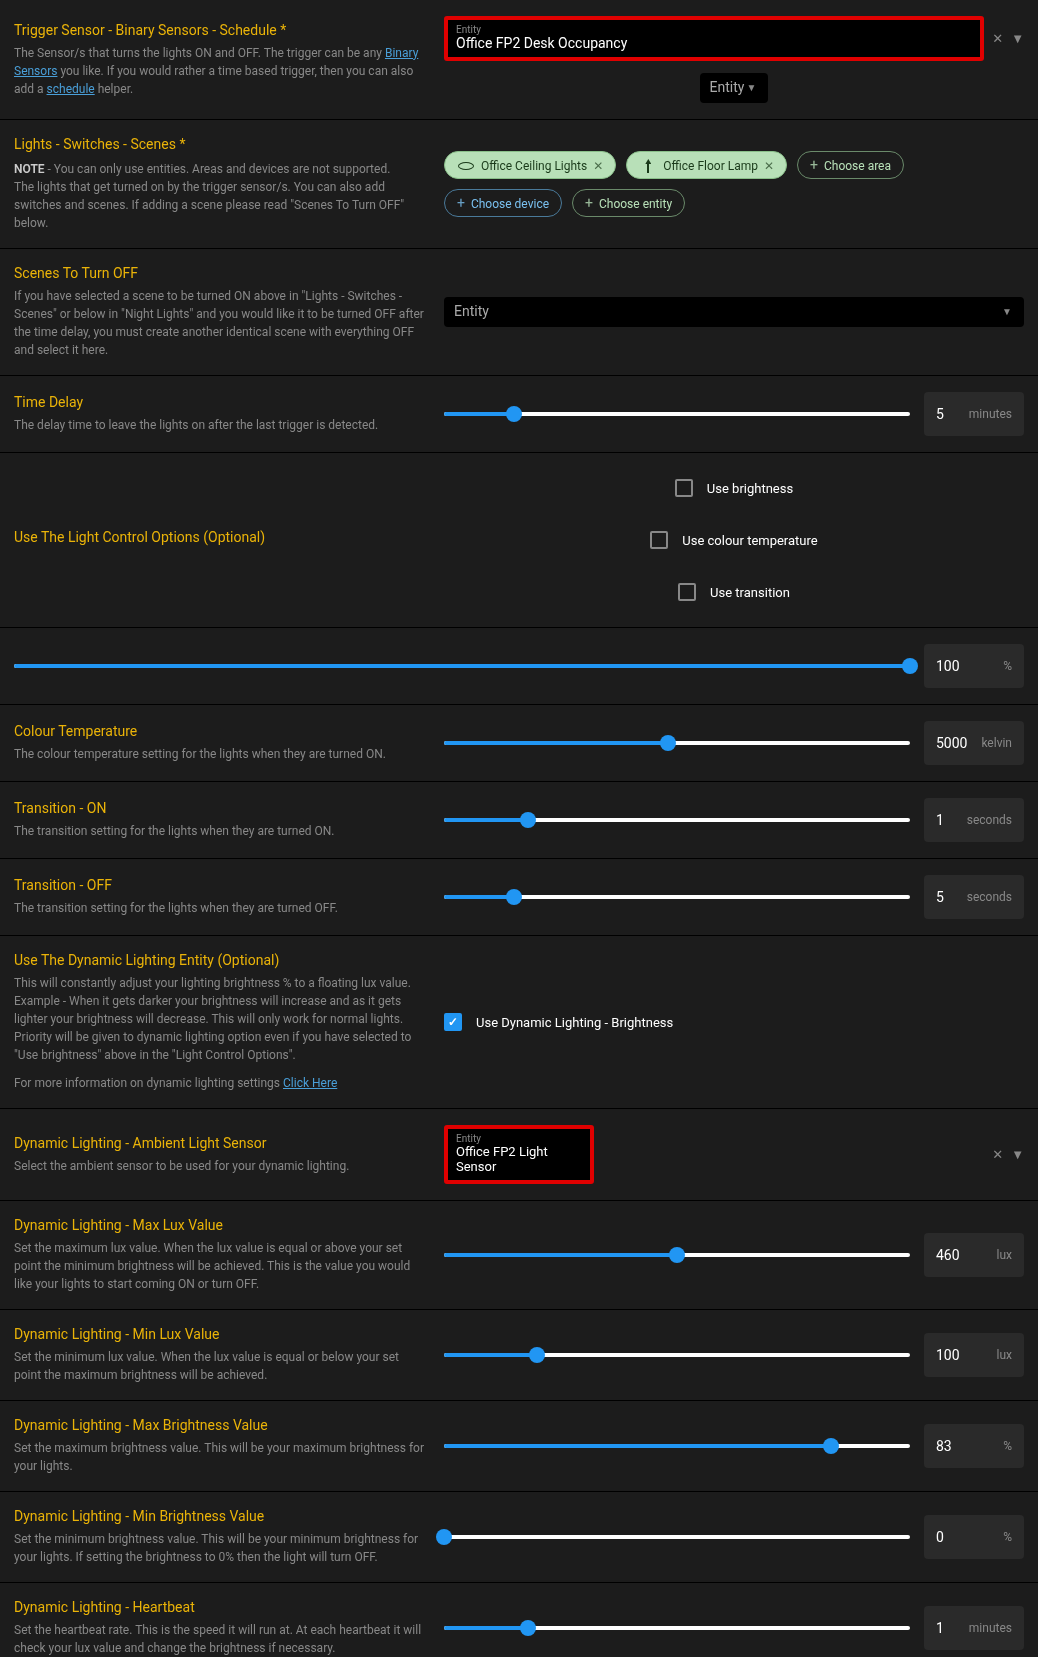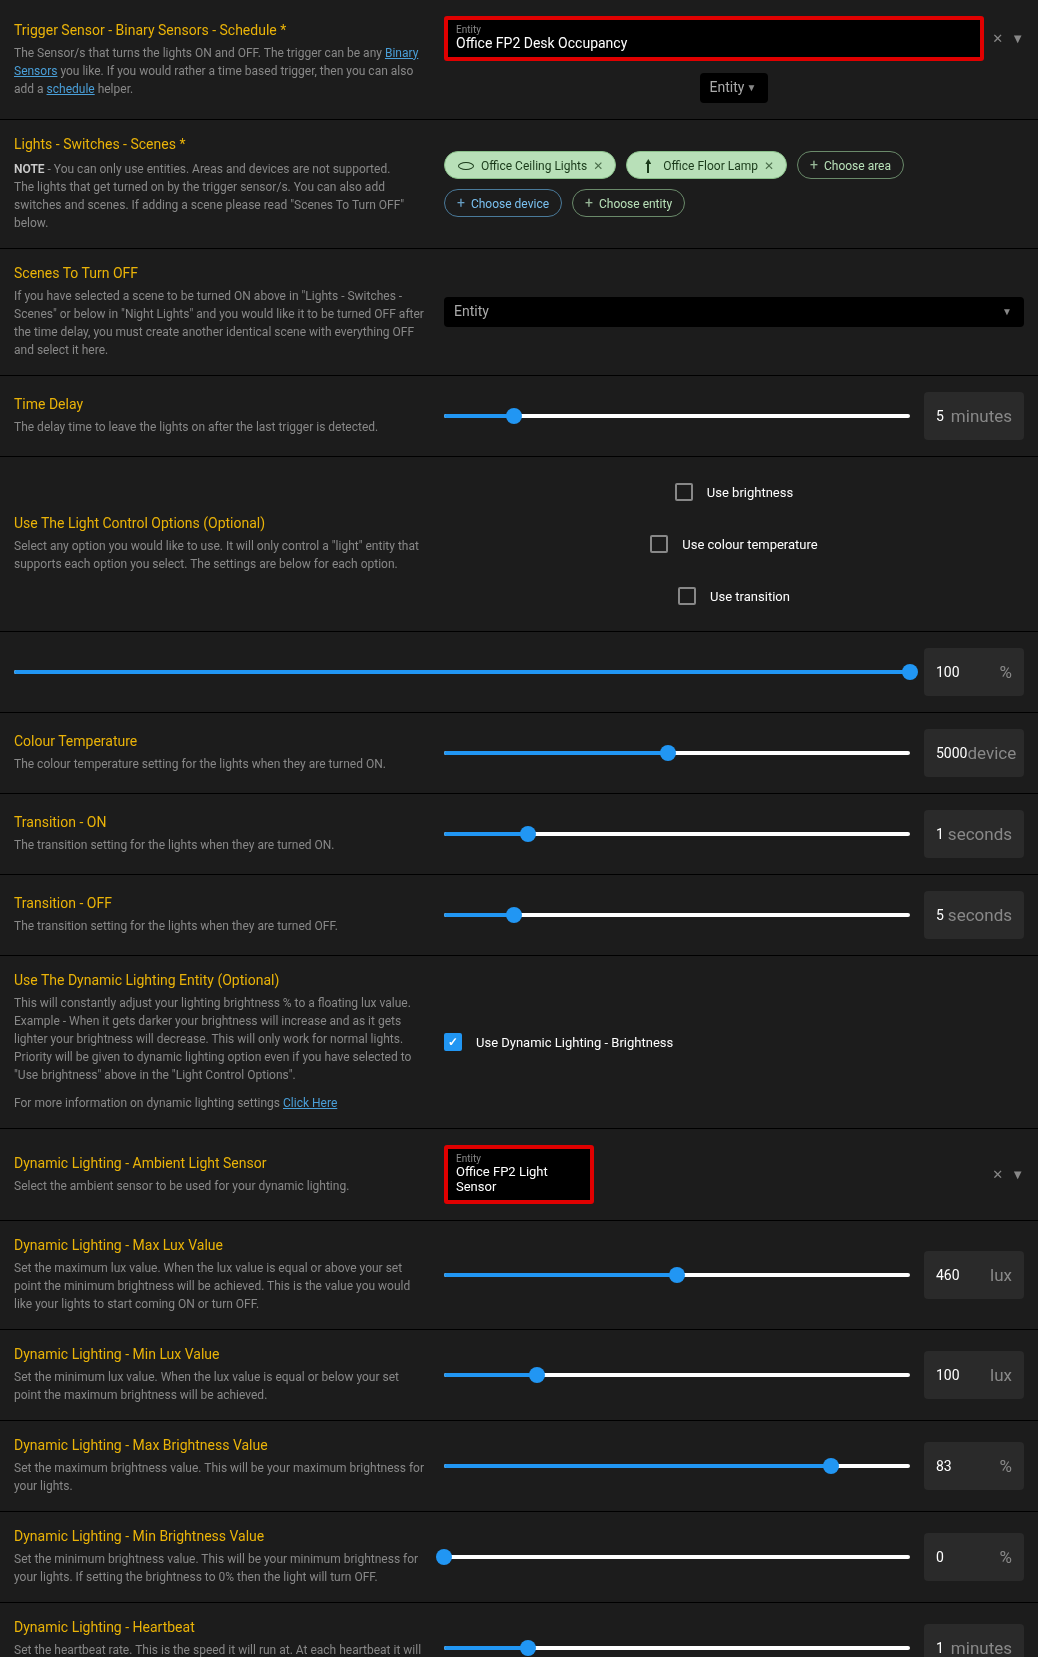--- a/index.html
+++ b/index.html
@@ -121,21 +121,21 @@
 .value-box {
   width: 100px;
   background: #2a2a2a;
   border-radius: 4px;
   padding: 14px 12px;
   display: flex;
   align-items: center;
   justify-content: space-between;
 }
 .value-box .num { color: #fff; font-size: 14px; }
-.value-box .unit { color: #888; font-size: 17px; }
+.value-box .unit { color: #888; font-size: 12px; }
 .checkbox-row {
   display: flex;
   align-items: center;
   gap: 14px;
   margin: 10px 0;
 }
 .checkbox {
   width: 18px;
   height: 18px;
   border: 2px solid #888;
@@ -255,21 +255,20 @@
     <div class="value-box">
       <span class="num">5</span>
       <span class="unit">minutes</span>
     </div>
   </div>
 </div>
 
 <div class="row">
   <div class="left">
     <div class="title">Use The Light Control Options (Optional)</div>
-    <div class="desc">Select any option you would like to use. It will only control a "light" entity that supports each option you select. The settings are below for each option.</div>
   </div>
   <div class="right col-right">
     <div class="checkbox-row">
       <span class="checkbox"></span>
       <span class="checkbox-label">Use brightness</span>
     </div>
     <div class="checkbox-row">
       <span class="checkbox"></span>
       <span class="checkbox-label">Use colour temperature</span>
     </div>
@@ -302,21 +301,21 @@
   </div>
   <div class="right">
     <div class="slider-wrap">
       <div class="slider-track">
           <div class="slider-fill" style="width: 48%;"></div>
         </div>
       <div class="slider-thumb" style="left: 48%;"></div>
     </div>
     <div class="value-box">
       <span class="num">5000</span>
-      <span class="unit">device</span>
+      <span class="unit">kelvin</span>
     </div>
   </div>
 </div>
 
 <div class="row">
   <div class="left">
     <div class="title">Transition - ON</div>
     <div class="desc">The transition setting for the lights when they are turned ON.</div>
   </div>
   <div class="right">

